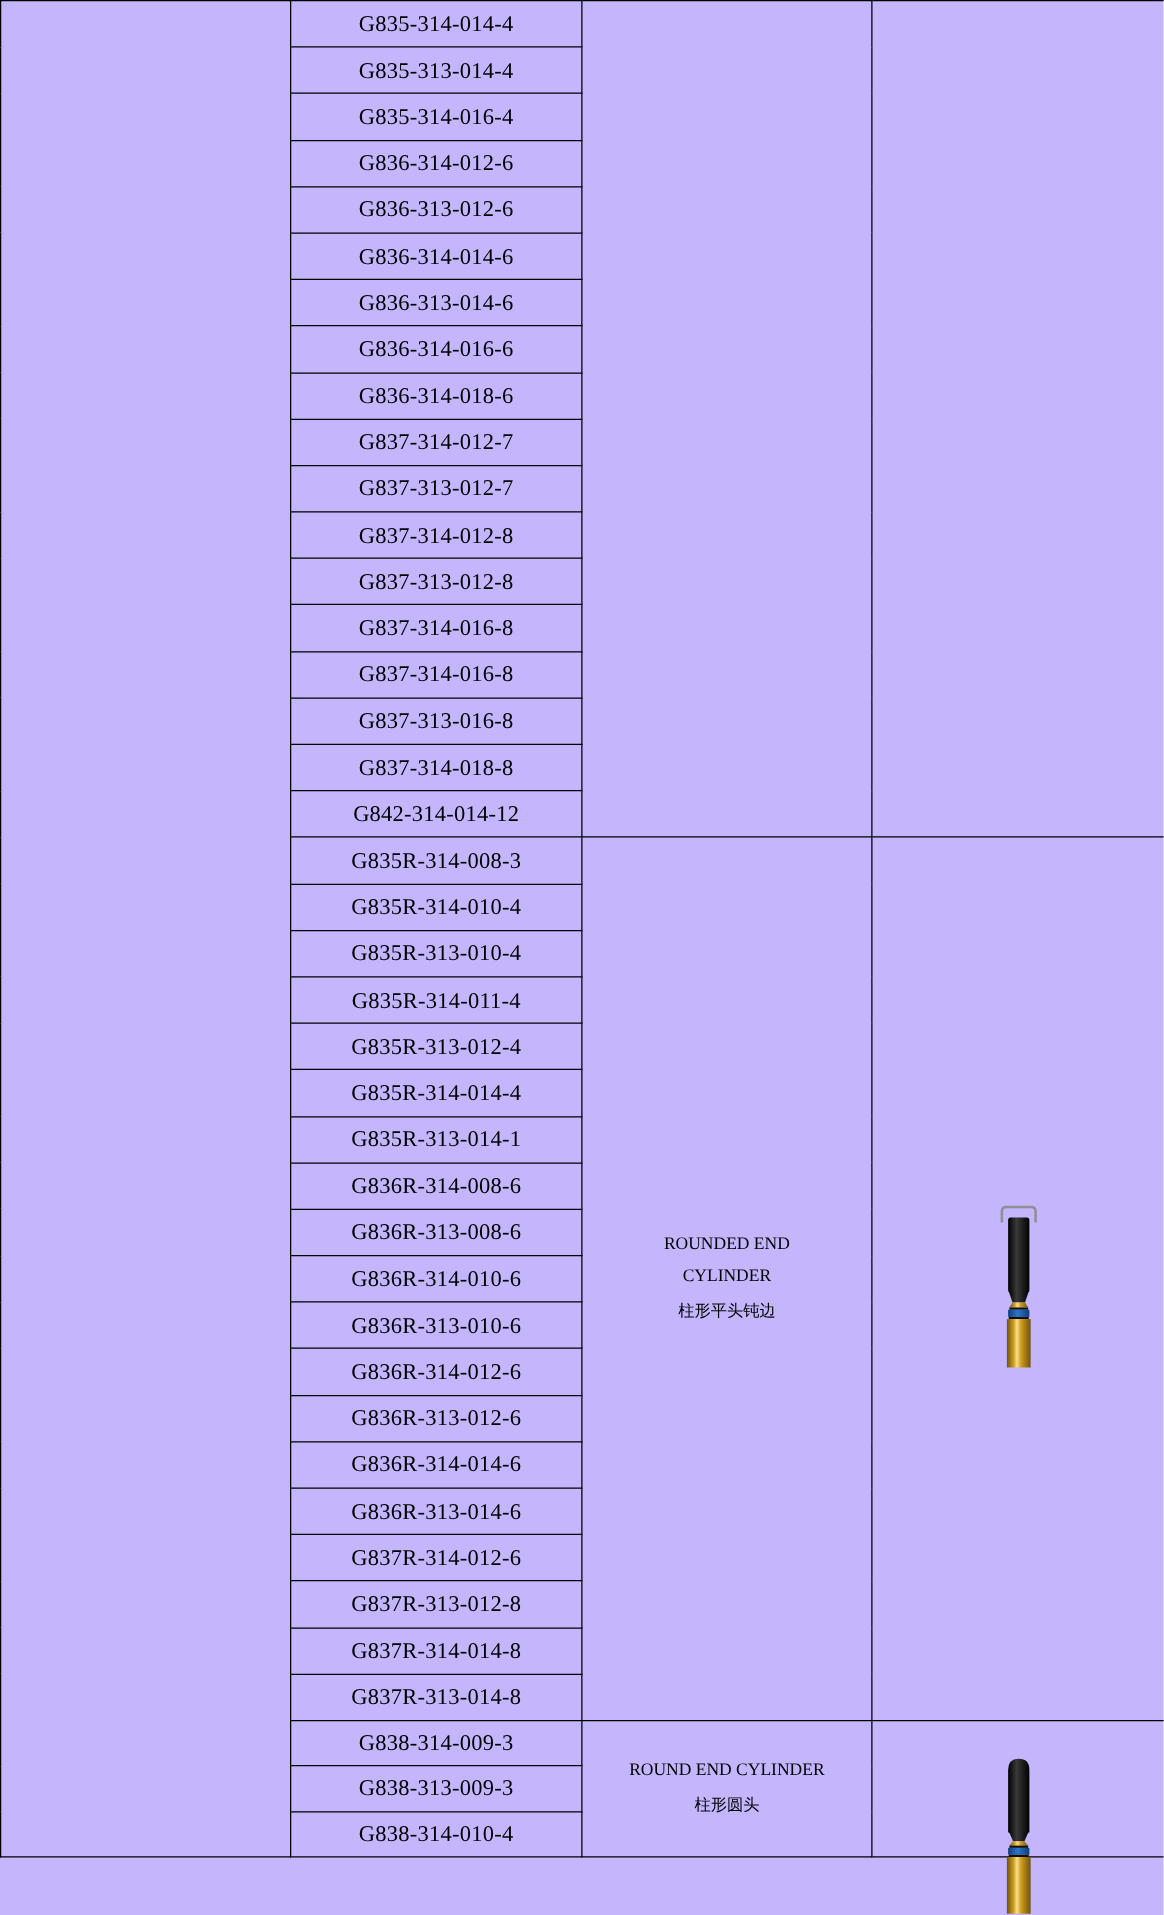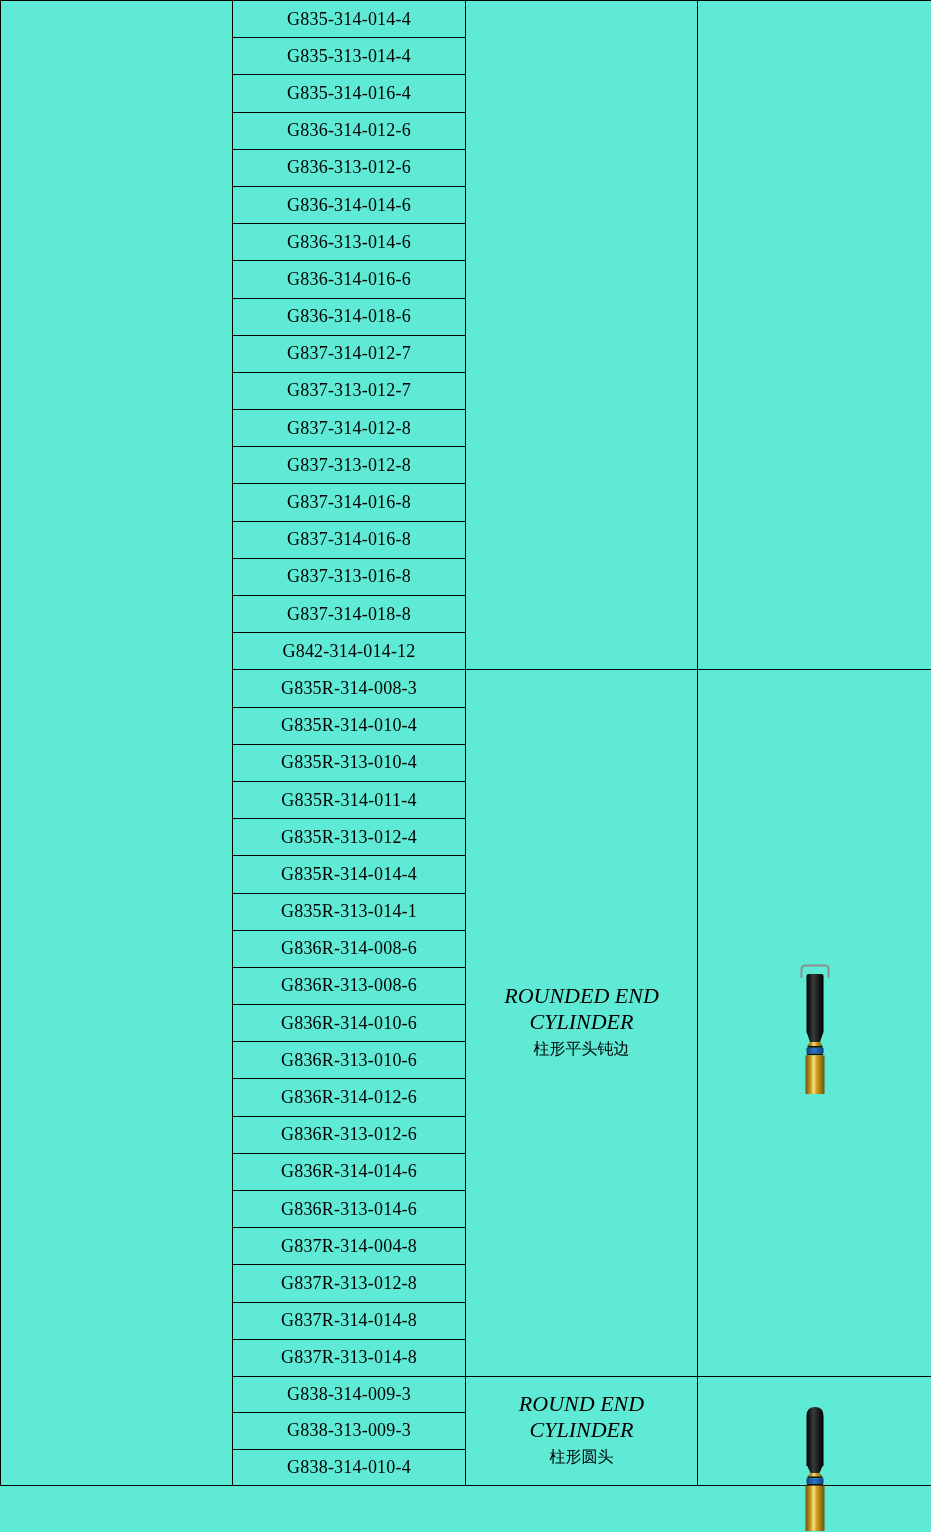--- a/index.html
+++ b/index.html
@@ -1,21 +1,21 @@
 <!DOCTYPE html>
 <html style="--table-border: #000000; --text: #000000; --bur-gold-dark: #6e5310; --bur-gold: #cf9c1d; --bur-gold-light: #f7e08a; --band-blue-dark: #0d3d7a; --band-blue-light: #2e74c8; --bur-head-dark: #000000; --bur-head-light: #3a3a3a; --bracket-gray: #8c9094;"><head>
 <meta charset="utf-8">
 <style>
   * { margin: 0; padding: 0; box-sizing: border-box; }
   html, body { background: #ffffff; }
   #page {
     position: relative;
     width: 931px;
     height: 1532px;
-    background: #5eead4;
+    background: #c4b5fd;
     overflow: hidden;
     font-family: "Liberation Serif", "DejaVu Serif", serif;
     color: var(--text, #000);
   }
   table.catalog {
     border-collapse: collapse;
     table-layout: fixed;
     width: 931px;
     margin: 0;
   }
@@ -29,26 +29,25 @@
     overflow: visible;
   }
   td.col4 { border-right: none; position: relative; }
   tr.std-row { height: 37.2px; }
   tr.short-row { height: 36.3px; padding-left: 17px; }
   td.col2 { letter-spacing: 0.2px; }
   .desc { width: 100%; }
   .desc-en {
     width: 162px;
     margin: 0 auto;
-    font-size: 22px;
+    font-size: 14px;
     line-height: 26px;
-    font-style: italic;
   }
   .desc-zh {
-    font-size: 16px;
+    font-size: 13px;
     line-height: 28px;
   }
   
   svg.bur {
     position: absolute;
     left: 50%;
     transform: translateX(-50%);
     overflow: visible;
     z-index: 2;
   }
@@ -214,21 +213,21 @@
         <tr class="std-row">
           <td class="col2">G836R-313-012-6</td>
         </tr>
         <tr class="std-row">
           <td class="col2">G836R-314-014-6</td>
         </tr>
         <tr class="std-row">
           <td class="col2">G836R-313-014-6</td>
         </tr>
         <tr class="std-row">
-          <td class="col2">G837R-314-004-8</td>
+          <td class="col2">G837R-314-012-6</td>
         </tr>
         <tr class="std-row">
           <td class="col2">G837R-313-012-8</td>
         </tr>
         <tr class="std-row">
           <td class="col2">G837R-314-014-8</td>
         </tr>
         <tr class="std-row">
           <td class="col2">G837R-313-014-8</td>
         </tr>

